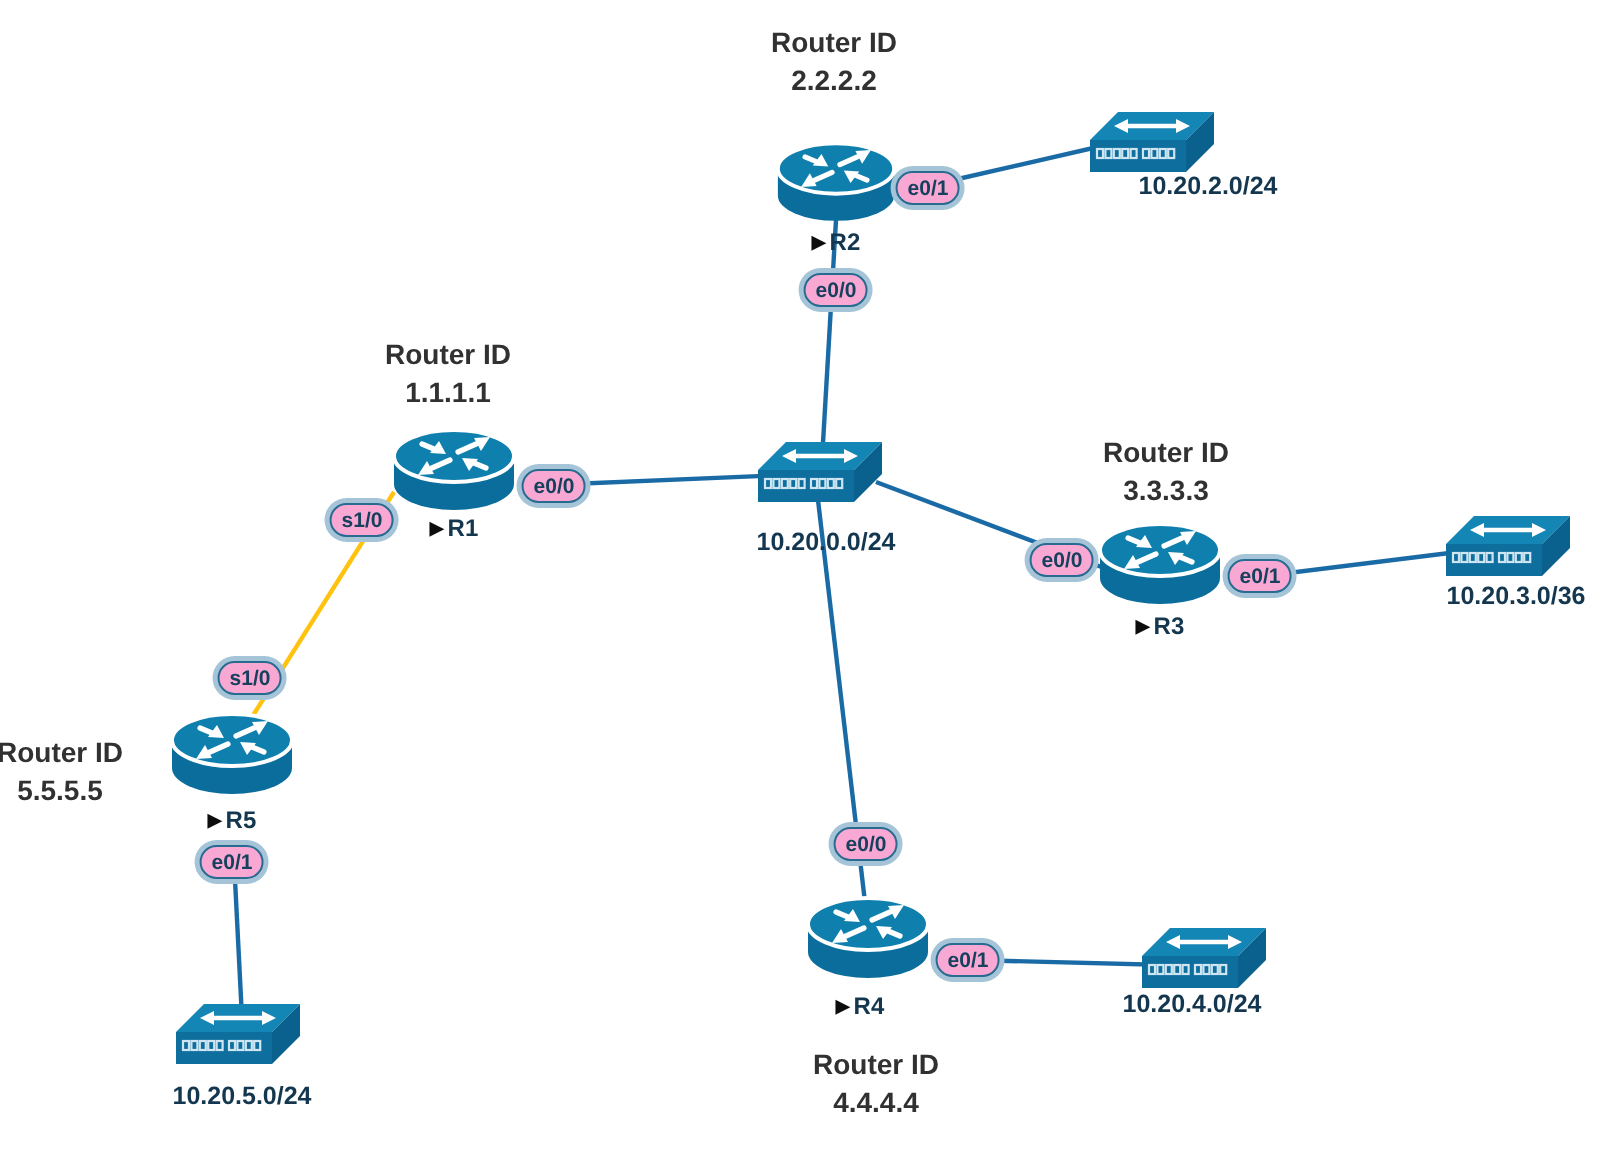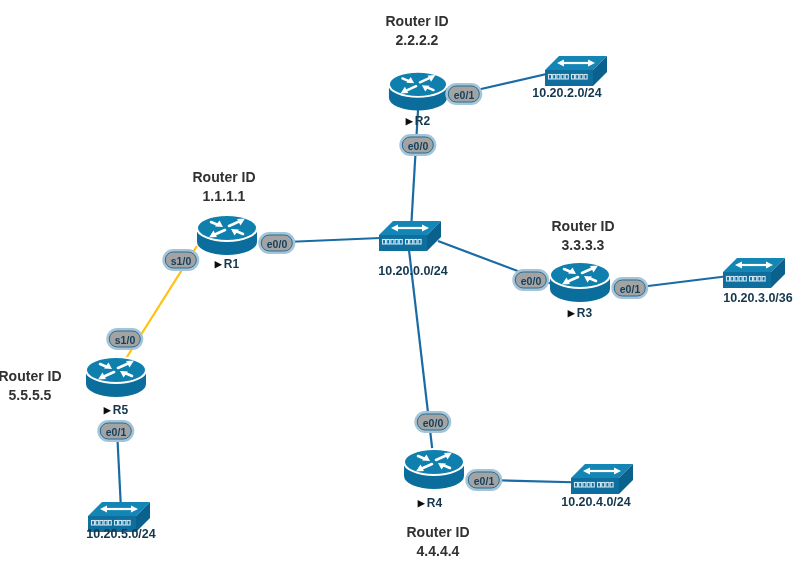--- a/index.html
+++ b/index.html
@@ -19,21 +19,21 @@
   .net-label{
     position:absolute;transform:translate(-50%,-50%);
     font-weight:bold;font-size:12.5px;color:#14374f;white-space:nowrap;
   }
   .rid{
     position:absolute;transform:translateX(-50%);text-align:center;
     font-weight:bold;font-size:14px;color:#313131;line-height:19px;white-space:nowrap;
   }
   .badge{
     position:absolute;transform:translate(-50%,-50%);
-    background:#a3a3a3;border:1.6px solid #276c90;border-radius:9px;
+    background:#f9a8d4;border:1.6px solid #276c90;border-radius:9px;
     box-shadow:0 0 0 2.5px #a6c4d8;
     font-weight:bold;font-size:10.5px;color:#16405c;
     padding:0.5px 5px;line-height:14px;white-space:nowrap;
   }
 </style>
 </head>
 <body>
 
 <div id="canvas">
   <svg id="links" xmlns="http://www.w3.org/2000/svg">
@@ -208,21 +208,21 @@
             <rect x="13.9" y="24.5" width="3" height="4.5"></rect>
             <rect x="18.1" y="24.5" width="3" height="4.5"></rect>
             <rect x="22.3" y="24.5" width="3" height="4.5"></rect>
             <rect x="28.5" y="24.5" width="3" height="4.5"></rect>
             <rect x="32.7" y="24.5" width="3" height="4.5"></rect>
             <rect x="36.9" y="24.5" width="3" height="4.5"></rect>
             <rect x="41.1" y="24.5" width="3" height="4.5"></rect>
           </g>
         </svg>
       </div>
-      <div class="net-label" style="left: 567px; top: 93px;">10.20.2.0/24</div>
+      <div class="net-label" style="left: 604px; top: 93px;">10.20.2.0/24</div>
       <div class="node-icon" style="left: 721px; top: 252px; width: 66px; height: 38px;">
         <svg viewBox="0 0 66 38" width="100%" height="100%" xmlns="http://www.w3.org/2000/svg">
           <polygon points="2,20 16,6 64,6 50,20" fill="#1486b6"></polygon>
           <polygon points="50,20 64,6 64,22 50,36" fill="#0a618d"></polygon>
           <rect x="2" y="20" width="48" height="16" fill="#0e6f9e"></rect>
           <g stroke="#ffffff" stroke-width="2.2" fill="#ffffff">
             <line x1="20" y1="13" x2="46" y2="13"></line>
             <polygon points="14,13 21,9.5 21,16.5" stroke="none"></polygon>
             <polygon points="52,13 45,9.5 45,16.5" stroke="none"></polygon>
           </g>
@@ -280,21 +280,21 @@
             <rect x="13.9" y="24.5" width="3" height="4.5"></rect>
             <rect x="18.1" y="24.5" width="3" height="4.5"></rect>
             <rect x="22.3" y="24.5" width="3" height="4.5"></rect>
             <rect x="28.5" y="24.5" width="3" height="4.5"></rect>
             <rect x="32.7" y="24.5" width="3" height="4.5"></rect>
             <rect x="36.9" y="24.5" width="3" height="4.5"></rect>
             <rect x="41.1" y="24.5" width="3" height="4.5"></rect>
           </g>
         </svg>
       </div>
-      <div class="net-label" style="left: 121px; top: 534px;">10.20.5.0/24</div>
+      <div class="net-label" style="left: 121px; top: 548px;">10.20.5.0/24</div>
       <div class="badge" style="left: 277px; top: 243px;">e0/0</div>
       <div class="badge" style="left: 181px; top: 260px;">s1/0</div>
       <div class="badge" style="left: 464px; top: 94px;">e0/1</div>
       <div class="badge" style="left: 418px; top: 145px;">e0/0</div>
       <div class="badge" style="left: 531px; top: 280px;">e0/0</div>
       <div class="badge" style="left: 630px; top: 288px;">e0/1</div>
       <div class="badge" style="left: 433px; top: 422px;">e0/0</div>
       <div class="badge" style="left: 484px; top: 480px;">e0/1</div>
       <div class="badge" style="left: 125px; top: 339px;">s1/0</div>
       <div class="badge" style="left: 116px; top: 431px;">e0/1</div>

